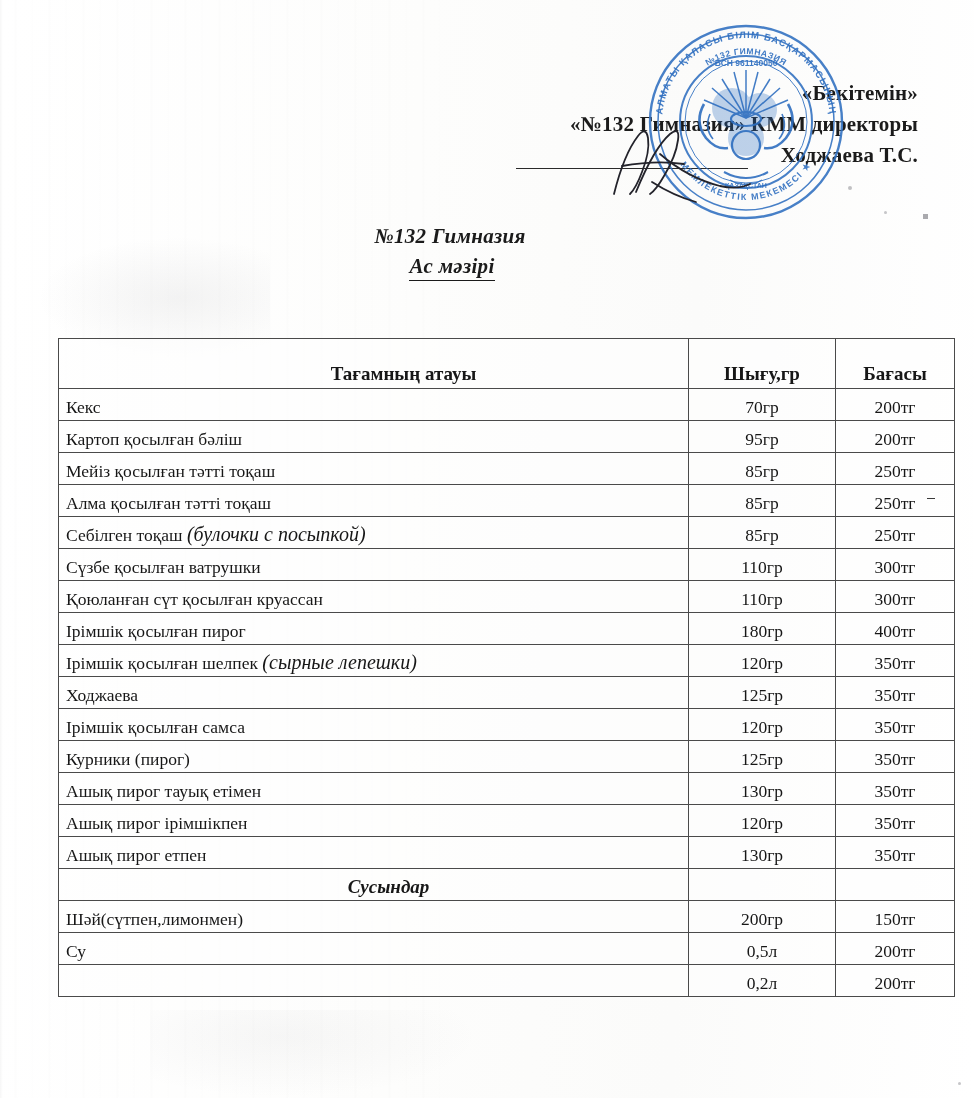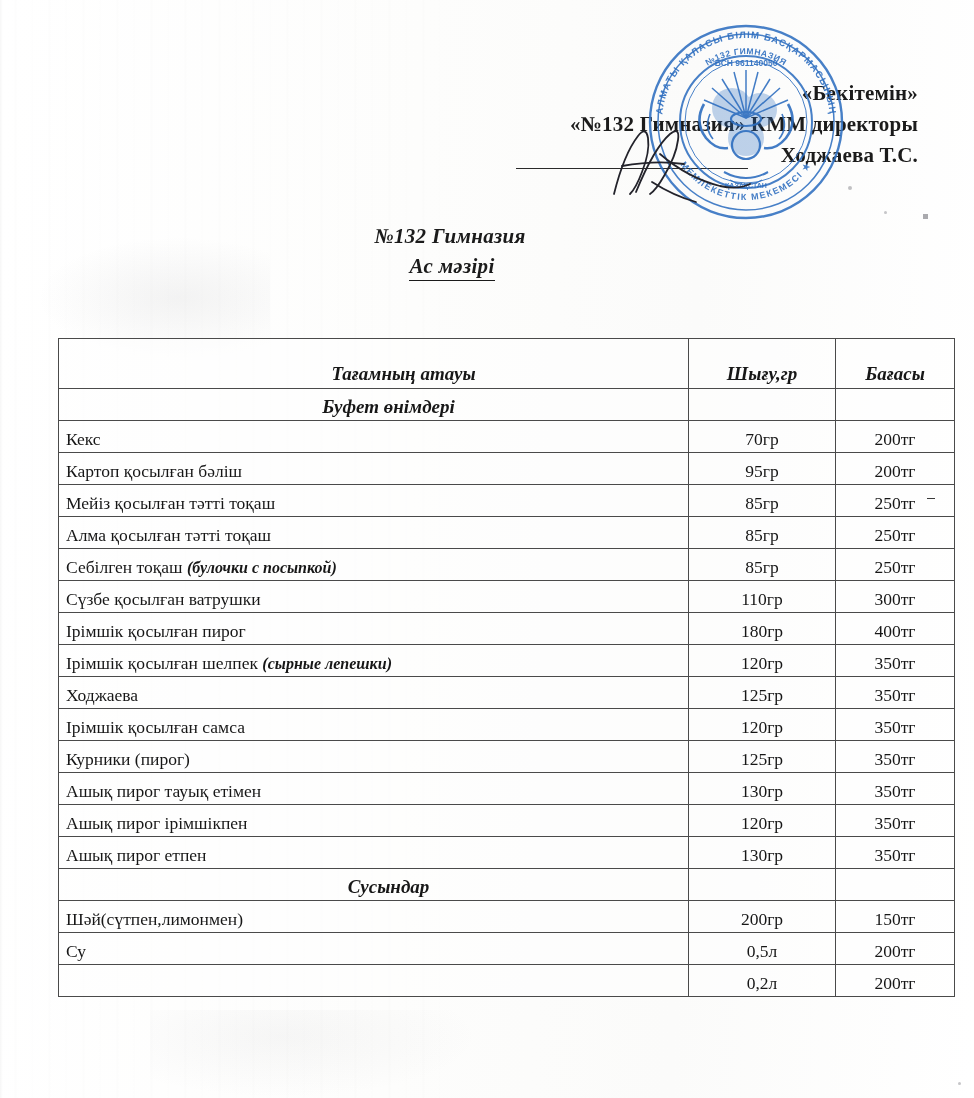--- a/index.html
+++ b/index.html
@@ -146,21 +146,20 @@
     color: #171717;
   }
   .col-name  { width: 630px; }
   .col-out   { width: 147px; }
   .col-price { width: 119px; }
 
   .menu-table thead th {
     height: 44px;
     vertical-align: bottom;
     font-weight: bold;
-    font-style: italic;
     font-size: 19px;
     padding-bottom: 5px;
   }
   th.h-name  { text-align: center; padding-left: 60px; }
   th.h-out   { text-align: center; }
   th.h-price { text-align: center; }
 
   td.name {
     text-align: left;
     padding-left: 7px;
@@ -174,22 +173,22 @@
   tr.section td {
     text-align: center;
     font-weight: bold;
     font-style: italic;
     font-size: 19px;
     padding-bottom: 4px;
     padding-left: 30px;
   }
   .ru {
     font-style: italic;
-    font-weight: bold;
-    font-size: 16px;
+    font-weight: normal;
+    font-size: 20px;
   }
   .stray-dash {
     position: absolute;
     left: 927px;
     top: 498px;
     width: 8px;
     height: 0;
     border-top: 1.6px solid #3a3a3a;
     pointer-events: none;
   }
@@ -291,25 +290,20 @@
       <col class="col-price">
   </colgroup>
   <thead>
     <tr>
       <th class="h-name">Тағамның атауы</th>
       <th class="h-out">Шығу,гр</th>
       <th class="h-price">Бағасы</th>
     </tr>
   </thead>
   <tbody id="menu-body">
-      <tr class="section">
-        <td>Буфет өнімдері</td>
-        <td></td>
-        <td></td>
-      </tr>
       <tr>
         <td class="name"><span>Кекс</span></td>
         <td class="out">70гр</td>
         <td class="price">200тг</td>
       </tr>
       <tr>
         <td class="name"><span>Картоп қосылған бәліш</span></td>
         <td class="out">95гр</td>
         <td class="price">200тг</td>
       </tr>
@@ -323,20 +317,25 @@
         <td class="out">85гр</td>
         <td class="price">250тг</td>
       </tr>
       <tr>
         <td class="name"><span>Себілген тоқаш</span> <span class="ru">(булочки с посыпкой)</span></td>
         <td class="out">85гр</td>
         <td class="price">250тг</td>
       </tr>
       <tr>
         <td class="name"><span>Сүзбе қосылған ватрушки</span></td>
+        <td class="out">110гр</td>
+        <td class="price">300тг</td>
+      </tr>
+      <tr>
+        <td class="name"><span>Қоюланған сүт қосылған круассан</span></td>
         <td class="out">110гр</td>
         <td class="price">300тг</td>
       </tr>
       <tr>
         <td class="name"><span>Ірімшік қосылған пирог</span></td>
         <td class="out">180гр</td>
         <td class="price">400тг</td>
       </tr>
       <tr>
         <td class="name"><span>Ірімшік қосылған шелпек</span> <span class="ru">(сырные лепешки)</span></td>

